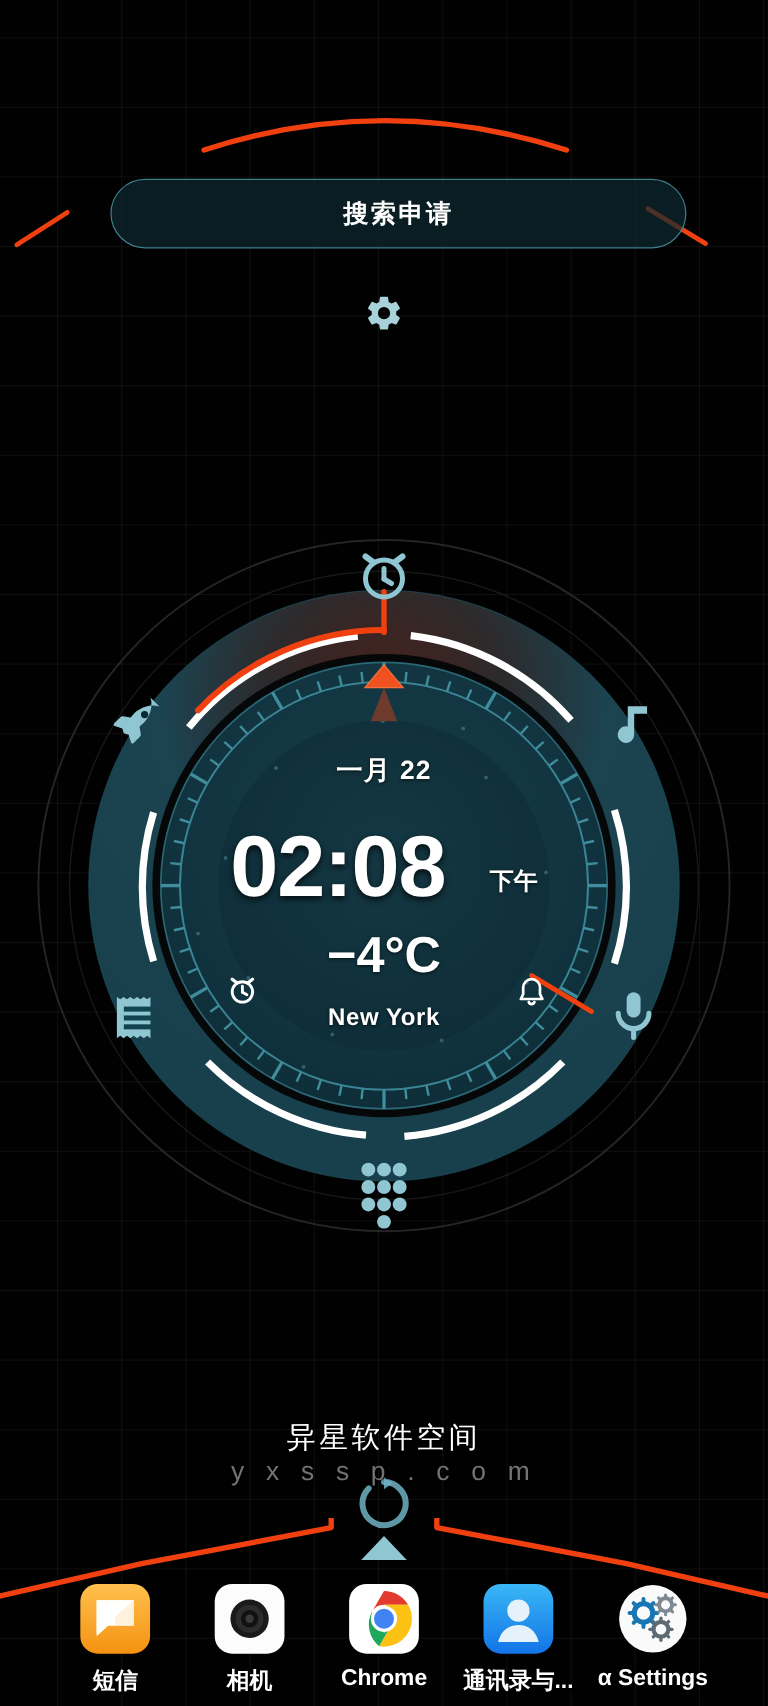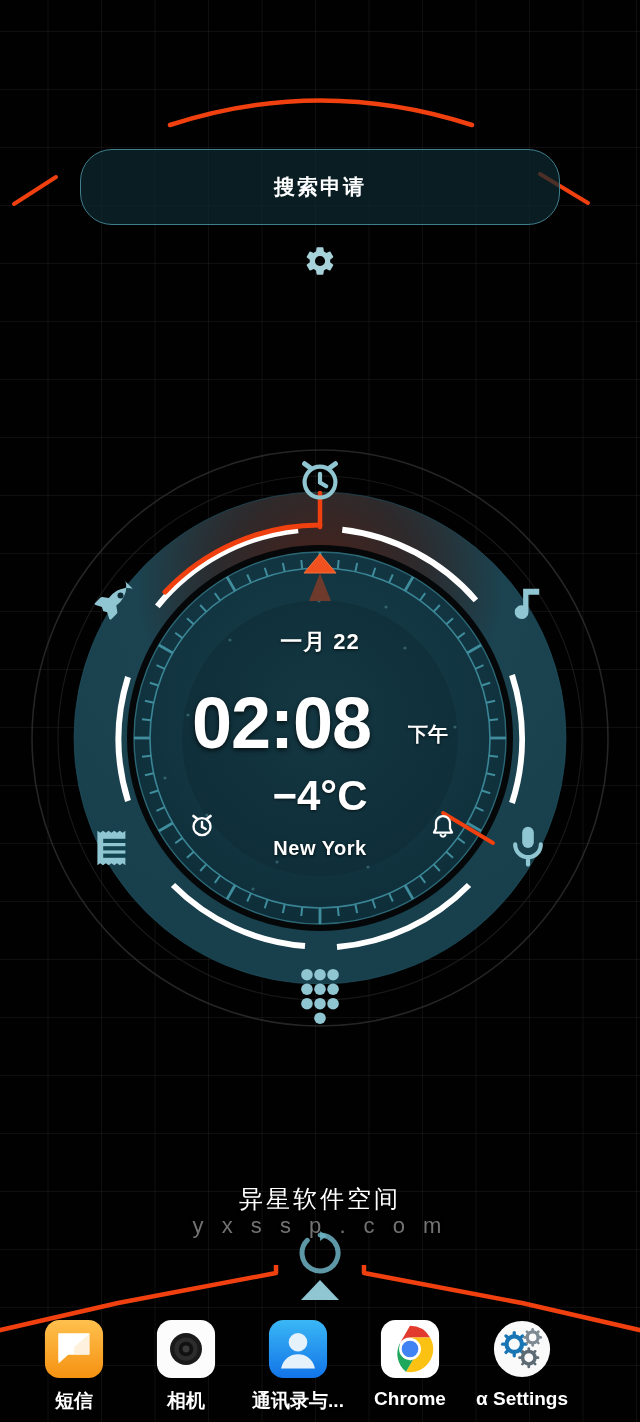--- a/index.html
+++ b/index.html
@@ -27,22 +27,22 @@
   }
   
   .deco { position:absolute; pointer-events:none; }
   #arc-top { left:0; top:80px; width:640px; height:130px; }
   #tick-left  { left:4px;  top:160px; width:130px; height:70px; }
   #tick-right { left:506px;top:150px; width:130px; height:80px; }
 
   
   #searchbar {
     position:absolute;
-    left:80px; top:149px;
-    width:480px; height:76px;
+    left:92px; top:149px;
+    width:480px; height:58px;
     border:1.5px solid #3f7f8c;
     border-radius:32px;
     background:rgba(12,40,48,0.72);
     display:flex; align-items:center; justify-content:center;
     cursor:pointer;
   }
   #searchbar .label {
     color:#ffffff;
     font-size:21px;
     font-weight:bold;
@@ -121,21 +121,21 @@
   }
 
   
   #bottom-deco { position:absolute; left:0; top:1265px; width:640px; height:70px; }
   #up-arrow { position:absolute; left:298px; top:1277px; width:44px; height:26px; }
 
   
   #dock {
     position:absolute; left:0; top:1318px;
     width:640px; height:104px;
-    display:flex; align-items:flex-start; justify-content:flex-start;
+    display:flex; align-items:flex-start; justify-content:center;
     padding:0 18px;
   }
   .dock-item {
     width:112px;
     display:flex; flex-direction:column; align-items:center;
     cursor:pointer;
   }
   .dock-icon {
     width:62px; height:62px;
     display:flex; align-items:center; justify-content:center;
@@ -450,48 +450,48 @@
           <circle cx="32" cy="32" r="7.5" fill="#111111"></circle>
           <circle cx="32" cy="32" r="3.6" fill="#3a3a3a"></circle>
         </svg>
       </div>
       <div class="dock-label">相机</div>
     </div>
 
     <div class="dock-item">
       <div class="dock-icon">
         <svg viewBox="0 0 64 64" width="62" height="62">
+          <rect x="2" y="2" width="60" height="60" rx="15" fill="#ffffff"></rect>
+          <g transform="translate(32,32)">
+            <path d="M0,-24 A24 24 0 0 1 20.8,-12 L0,-12 A12 12 0 0 0 -10.4,-6 z" fill="#e23b2e"></path>
+            <path d="M20.8,-12 A24 24 0 0 1 -4.2,23.6 L6.2,5.6 A12 12 0 0 0 0,-12 z" fill="#fbc214"></path>
+            <path d="M-4.2,23.6 A24 24 0 0 1 -10.4,-6 L0,12 A12 12 0 0 0 6.2,5.6 z" fill="#1fa85b"></path>
+            <circle cx="0" cy="0" r="11.3" fill="#ffffff"></circle>
+            <circle cx="0" cy="0" r="8.6" fill="#4283f3"></circle>
+          </g>
+        </svg>
+      </div>
+      <div class="dock-label">Chrome</div>
+    </div>
+
+    <div class="dock-item">
+      <div class="dock-icon">
+        <svg viewBox="0 0 64 64" width="62" height="62">
           <defs>
               <linearGradient id="ctG" x1="0" y1="0" x2="0" y2="1">
             <stop offset="0%" stop-color="#3ab7f5"></stop>
                 <stop offset="100%" stop-color="#1274e8"></stop>
           </linearGradient>
             </defs>
           <rect x="2" y="2" width="60" height="60" rx="15" fill="url(#ctG)"></rect>
           <circle cx="32" cy="25" r="9.6" fill="#e6f2fb"></circle>
           <path d="M14.5 52c2.5-10 9.2-14.6 17.5-14.6S47 42 49.5 52z" fill="#e6f2fb"></path>
         </svg>
       </div>
       <div class="dock-label">通讯录与...</div>
-    </div>
-
-    <div class="dock-item">
-      <div class="dock-icon">
-        <svg viewBox="0 0 64 64" width="62" height="62">
-          <rect x="2" y="2" width="60" height="60" rx="15" fill="#ffffff"></rect>
-          <g transform="translate(32,32)">
-            <path d="M0,-24 A24 24 0 0 1 20.8,-12 L0,-12 A12 12 0 0 0 -10.4,-6 z" fill="#e23b2e"></path>
-            <path d="M20.8,-12 A24 24 0 0 1 -4.2,23.6 L6.2,5.6 A12 12 0 0 0 0,-12 z" fill="#fbc214"></path>
-            <path d="M-4.2,23.6 A24 24 0 0 1 -10.4,-6 L0,12 A12 12 0 0 0 6.2,5.6 z" fill="#1fa85b"></path>
-            <circle cx="0" cy="0" r="11.3" fill="#ffffff"></circle>
-            <circle cx="0" cy="0" r="8.6" fill="#4283f3"></circle>
-          </g>
-        </svg>
-      </div>
-      <div class="dock-label">Chrome</div>
     </div>
 
     <div class="dock-item">
       <div class="dock-icon">
         <svg viewBox="0 0 64 64" width="62" height="62">
           <circle cx="32" cy="32" r="29" fill="#fafafa"></circle>
           <g fill="none" stroke="#1976b5" stroke-width="4.4">
             <circle cx="24" cy="27" r="8"></circle>
           </g>
           <g stroke="#1976b5" stroke-width="3.4" stroke-linecap="round">

